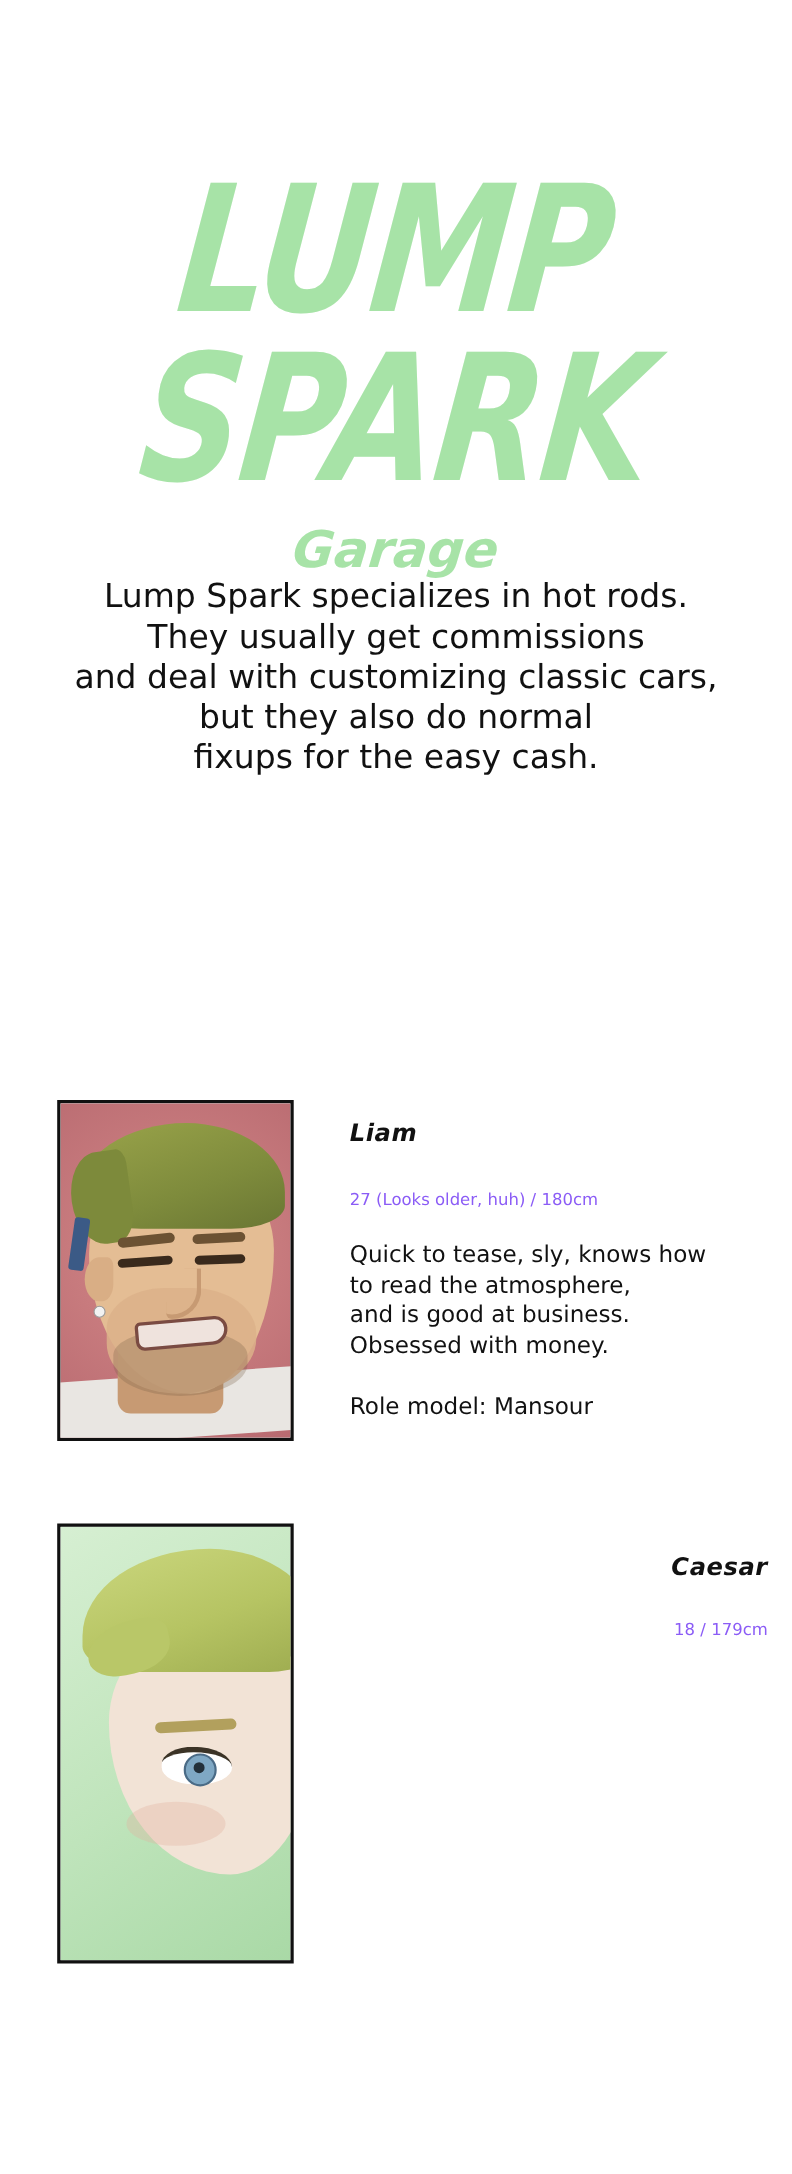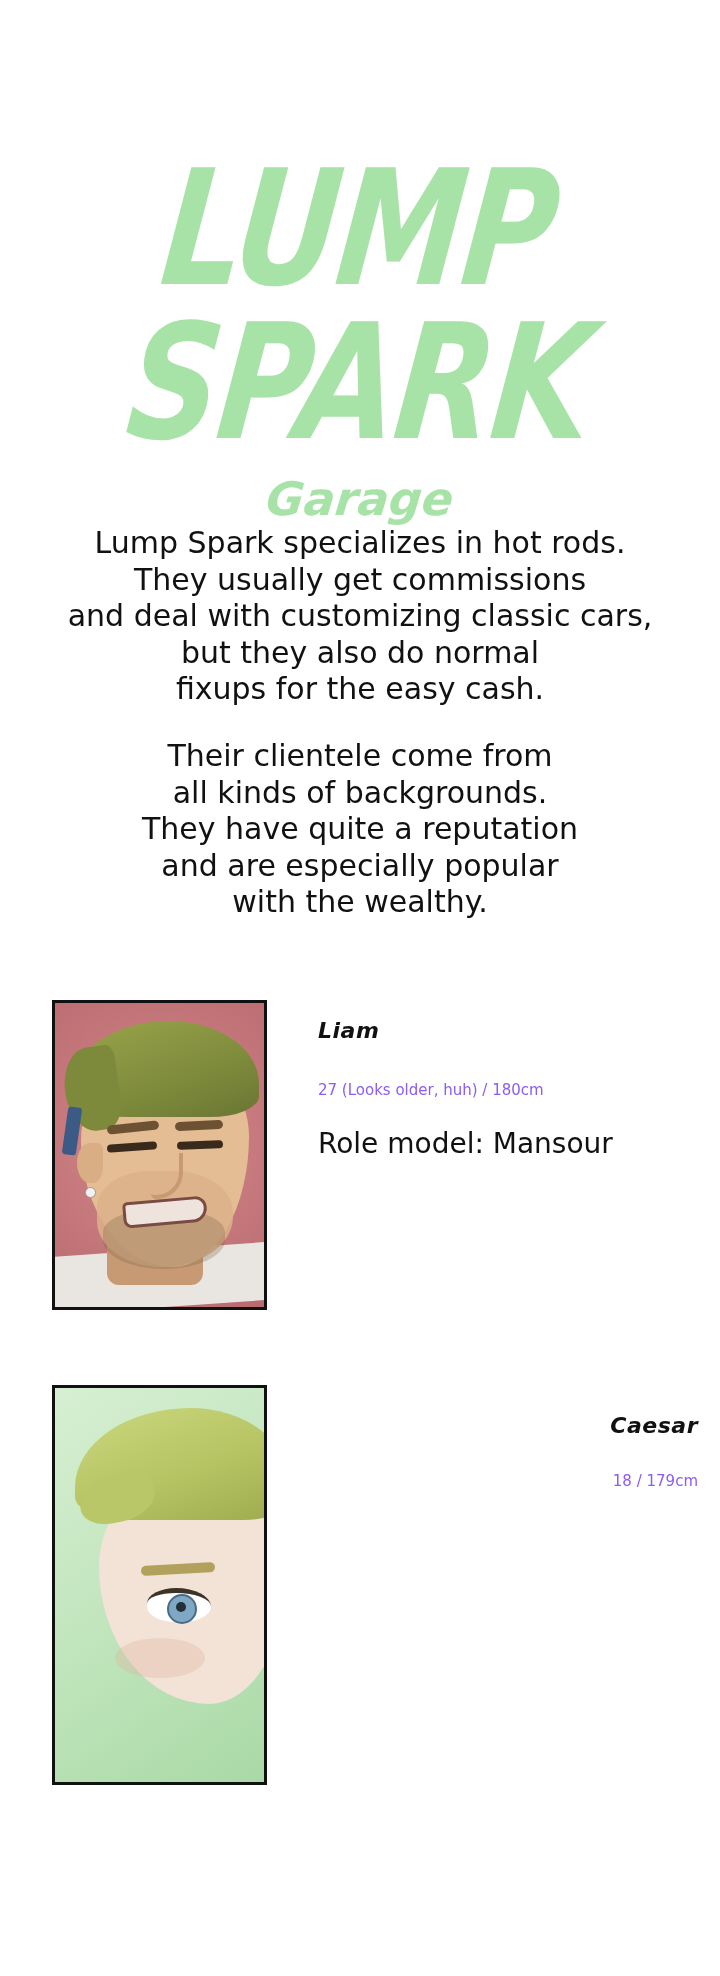--- a/index.html
+++ b/index.html
@@ -117,21 +117,21 @@
     margin: 0 0 28px 0;
   }
   .char-desc {
     font-size: 21px;
     line-height: 1.32;
     color: #111;
     margin: 0 0 28px 0;
     white-space: pre-line;
   }
   .char-role {
-    font-size: 28px;
+    font-size: 21px;
     color: #111;
     margin: 0;
   }
 
   
   .art {
     position: absolute;
     inset: 0;
   }
   
@@ -274,25 +274,20 @@
     <div class="title-sub">Garage</div>
   </div>
 
   <div class="intro">
     <p style="white-space: pre-line;">Lump Spark specializes in hot rods.
 They usually get commissions
 and deal with customizing classic cars,
 but they also do normal
 fixups for the easy cash.</p>
     <div class="gap"></div>
-    <p style="white-space: pre-line;">Their clientele come from
-all kinds of backgrounds.
-They have quite a reputation
-and are especially popular
-with the wealthy.</p>
   </div>
 
   <div class="character" style="top: 1000px;">
     <div class="char-portrait">
       <div class="art">
         <div class="liam-bg"></div>
         <div class="liam-shirt"></div>
         <div class="liam-neck"></div>
         <div class="liam-face"></div>
         <div class="liam-jaw"></div>
@@ -306,20 +301,24 @@
         <div class="liam-brow-r"></div>
         <div class="liam-eye-l"></div>
         <div class="liam-eye-r"></div>
         <div class="liam-nose"></div>
         <div class="liam-mouth"></div>
       </div>
     </div>
     <div class="char-info">
       <div class="char-name">Liam</div>
       <div class="char-stats">27 (Looks older, huh) / 180cm</div>
+      <div class="char-desc">Quick to tease, sly, knows how
+to read the atmosphere,
+and is good at business.
+Obsessed with money.</div>
       <div class="char-role">Role model: Mansour</div>
     </div>
   </div>
 
   <div class="character" style="top: 1385px;">
     <div class="char-portrait" style="height: 400px;">
       <div class="art">
         <div class="caesar-bg"></div>
         <div class="caesar-face"></div>
         <div class="caesar-cheek"></div>

